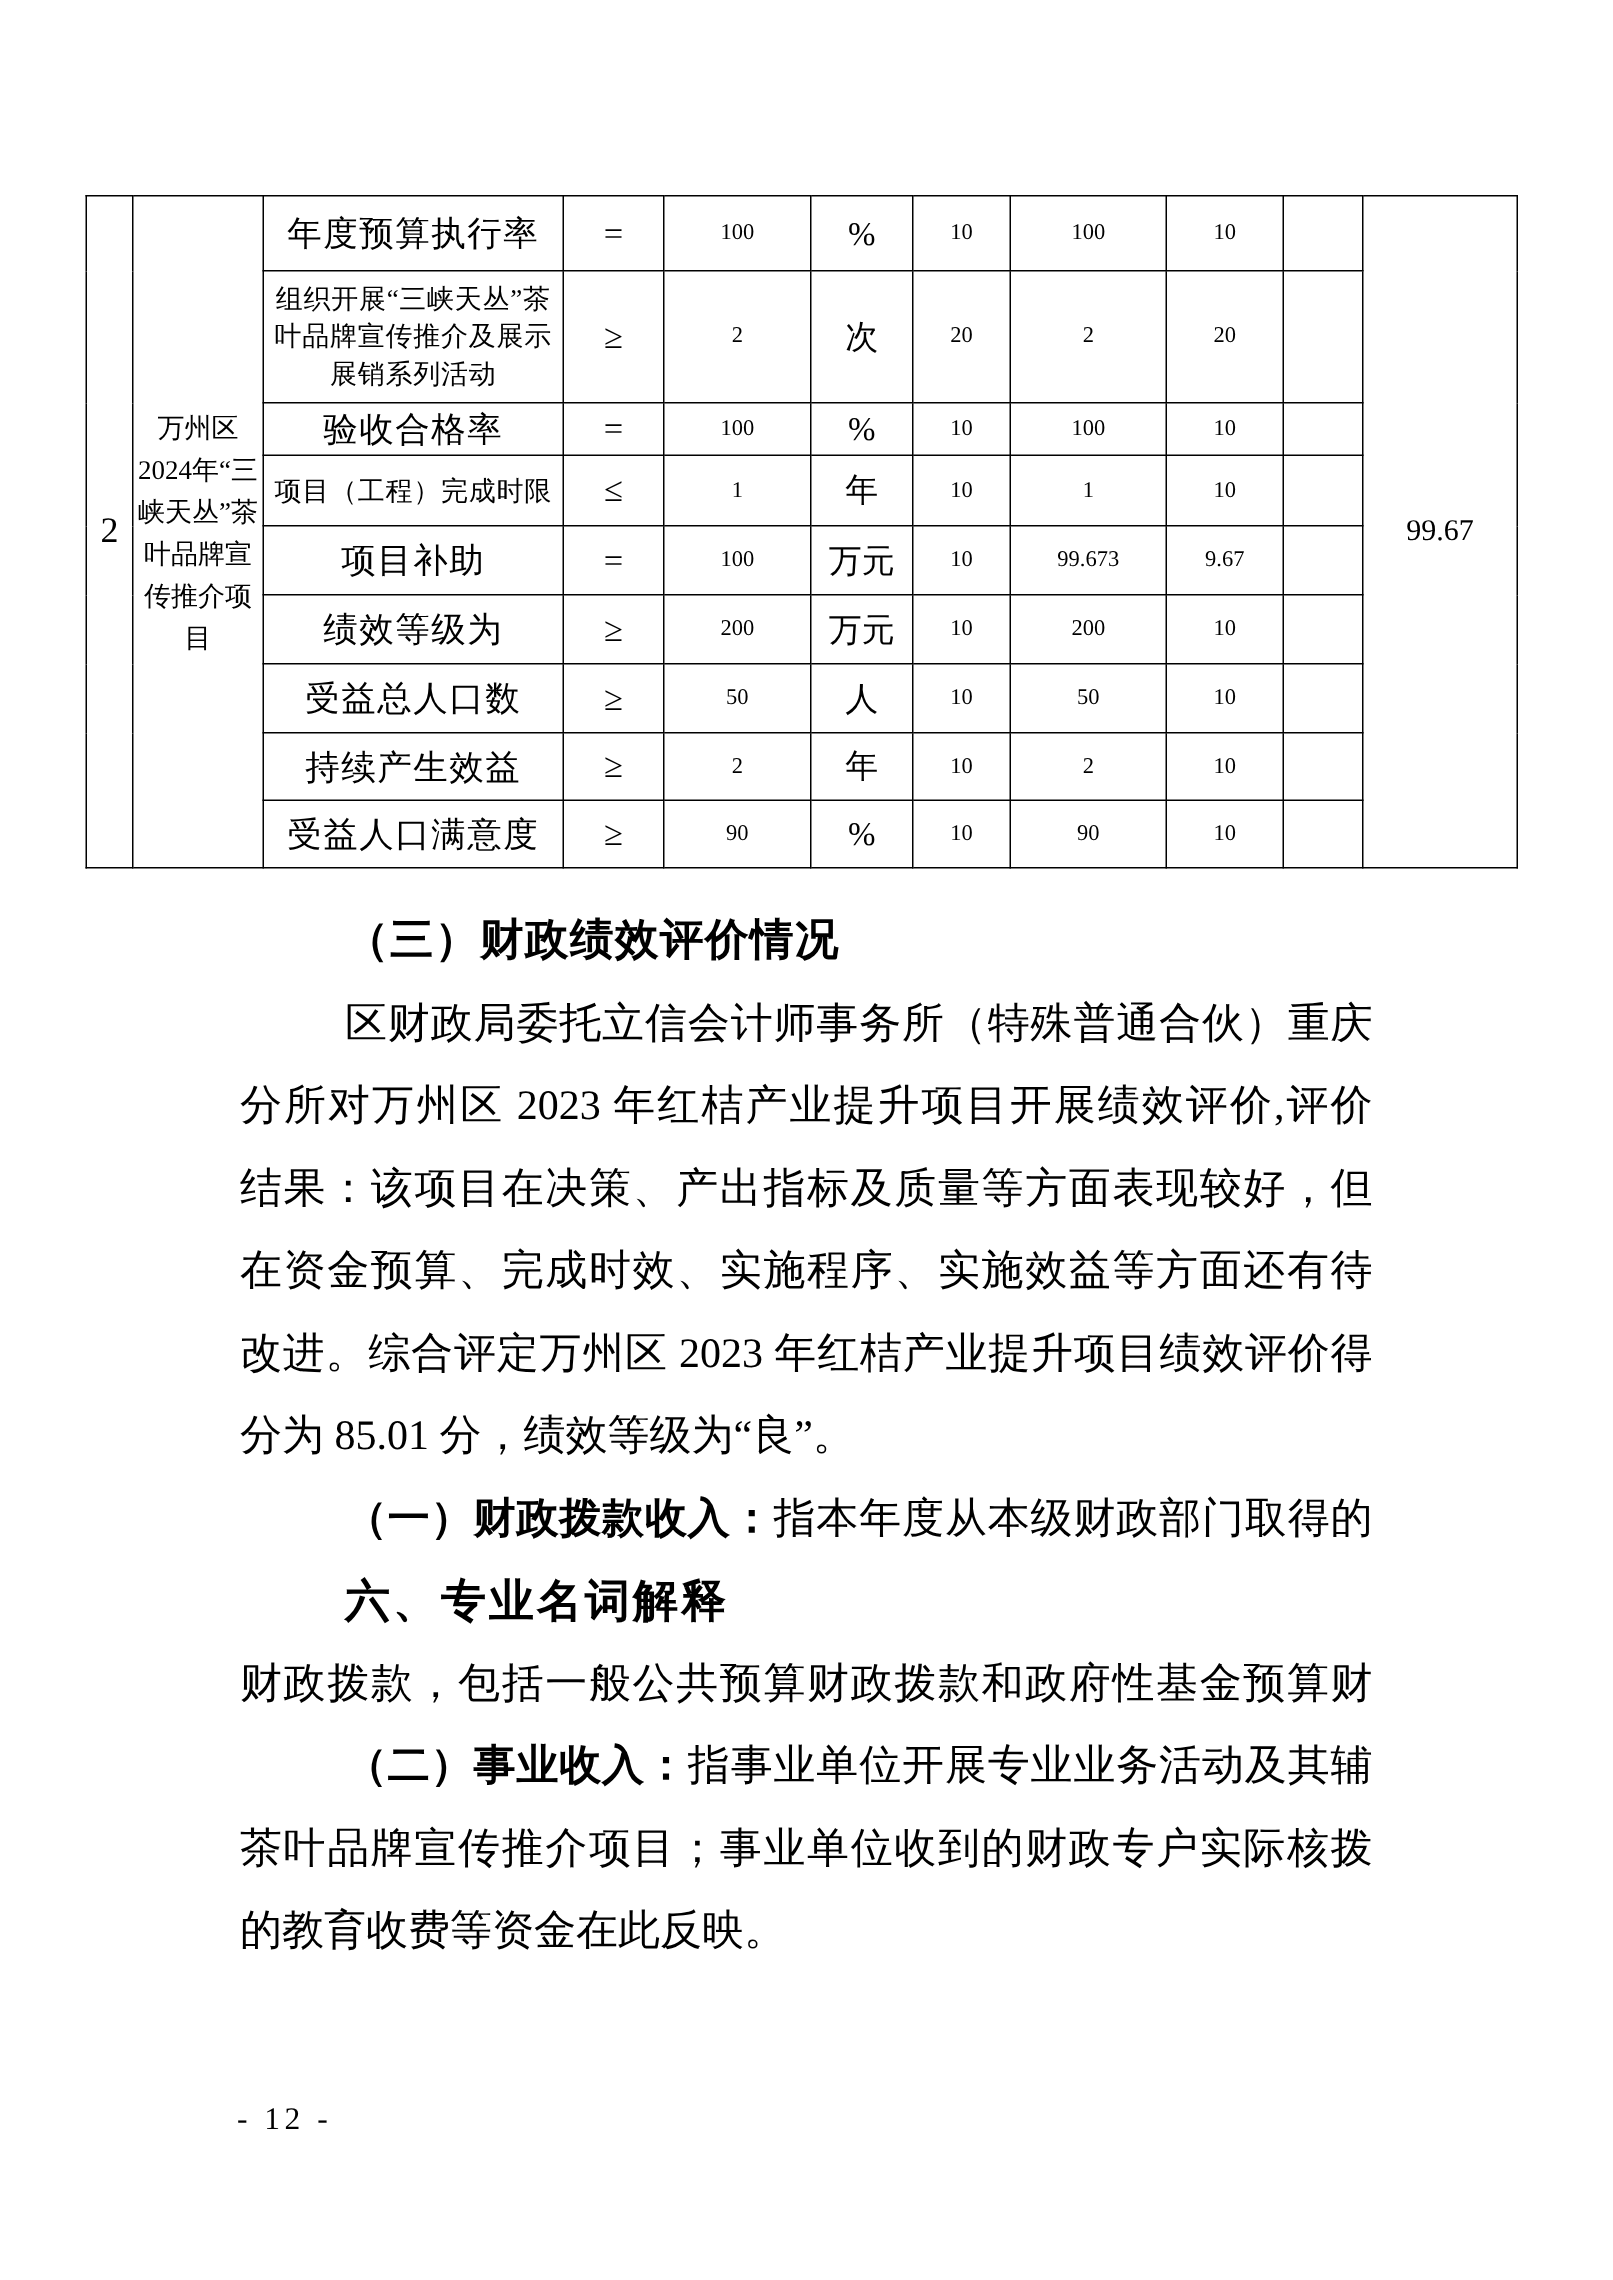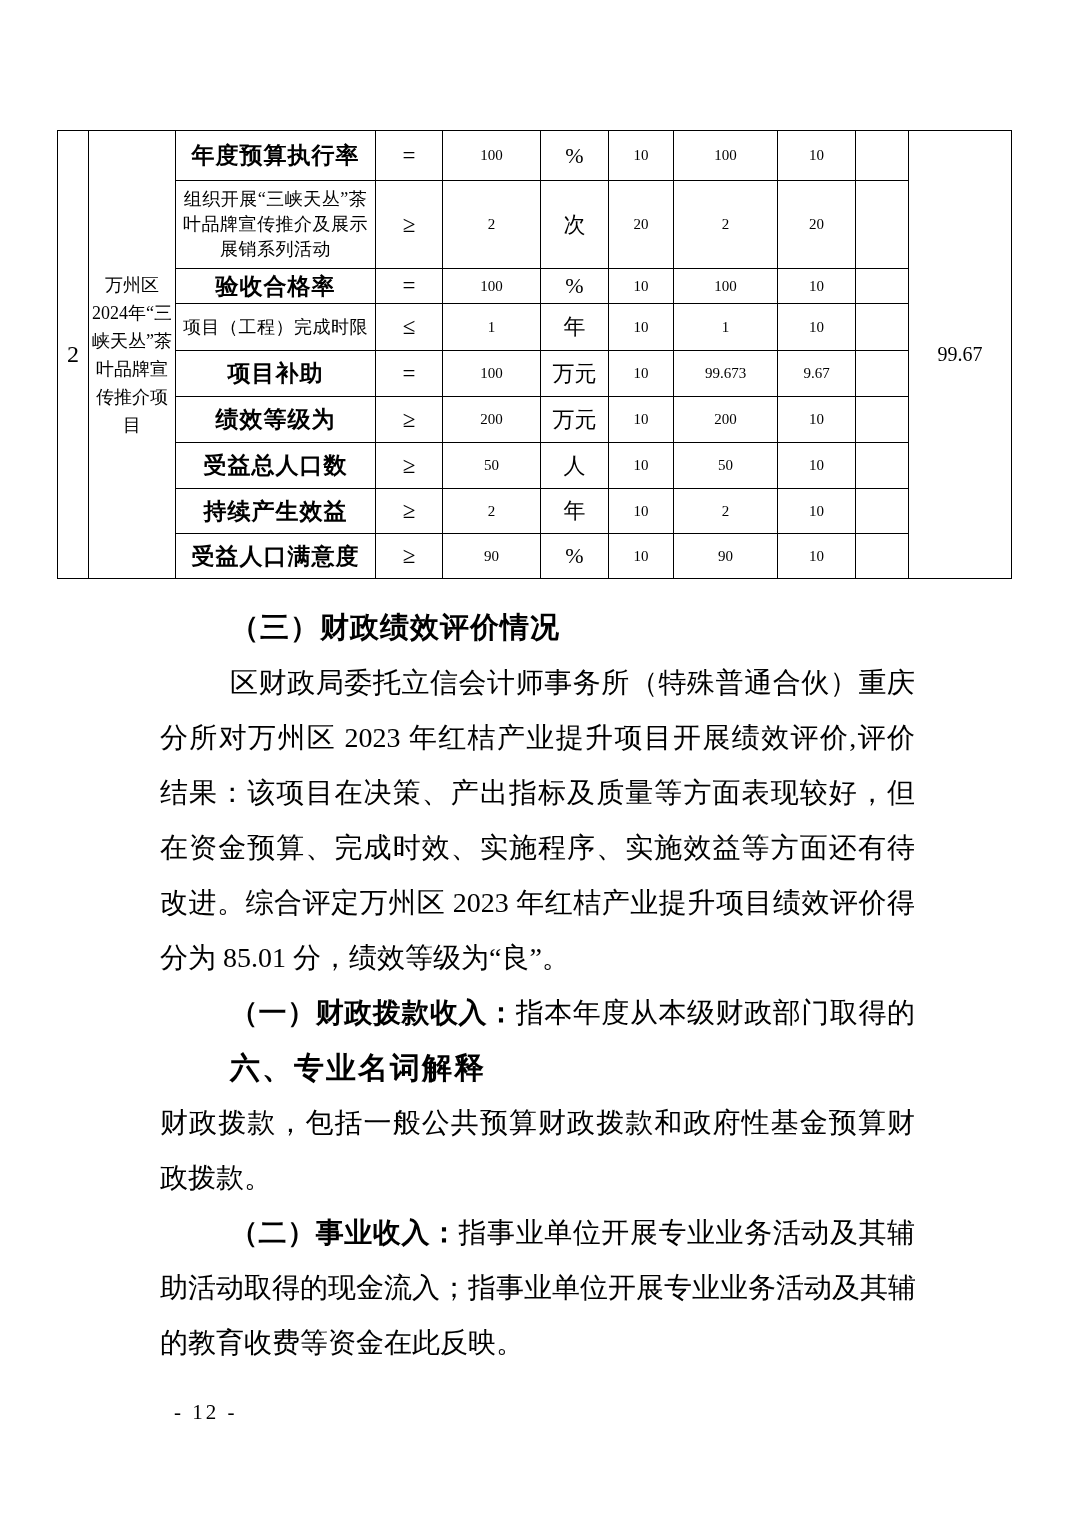--- a/index.html
+++ b/index.html
@@ -13,21 +13,21 @@
   table.perf {
     position:absolute; left:57px; top:130px; width:954px;
     border-collapse:collapse; table-layout:fixed;
   }
   table.perf td {
     border:1.5px solid #000; padding:0 2px;
     text-align:center; vertical-align:middle; overflow:hidden;
   }
   td.seq   { font-size:24px; }
   td.proj  { font-size:18px; line-height:28px; padding:0 5px;margin-left:36px; }
-  td.ind   { font-size:23px; letter-spacing:1px;font-weight:bold; }
+  td.ind   { font-size:23px; letter-spacing:1px; }
   td.ind-sm{ font-size:18px; line-height:25px; text-align:left; padding:3px 6px; letter-spacing:0.5px; }
   td.op    { font-size:23px; }
   td.num   { font-size:15px; }
   td.unit  { font-size:22px; }
   td.blank { }
   td.total { font-size:20px; }
   tr.rh0 { height:50px; }
   tr.rh1 { height:88px; }
   tr.rh2 { height:35px; }
   tr.rh3 { height:47px; }
@@ -48,21 +48,21 @@
   .tl.indent { text-indent:70px; }
   .sec3-head { font-weight:bold; font-size:29px; letter-spacing:1px; }
   .sec6-head {
     font-family:"Liberation Sans","DejaVu Sans",sans-serif;
     font-weight:bold; font-size:30px; letter-spacing:2px;
   }
   .term-label { font-weight:bold; }
 
   
   .pagenum {
-    position:absolute; left:174px; top:1400px;
+    position:absolute; left:158px; top:1400px;
     font-size:21px; letter-spacing:3px;
   }
 </style>
 </head>
 <body>
 
 <div class="page">
 
   <table class="perf">
     <colgroup>
@@ -182,22 +182,21 @@
     <div class="tl">分所对万州区 2023 年红桔产业提升项目开展绩效评价,评价</div>
     <div class="tl">结果：该项目在决策、产出指标及质量等方面表现较好，但</div>
     <div class="tl">在资金预算、完成时效、实施程序、实施效益等方面还有待</div>
     <div class="tl">改进。综合评定万州区 2023 年红桔产业提升项目绩效评价得</div>
     <div class="tl noj">分为 85.01 分，绩效等级为“良”。</div>
 
     <div class="tl indent"><span class="term-label">（一）财政拨款收入：</span><span>指本年度从本级财政部门取得的</span></div>
 
     <div class="tl noj indent sec6-head">六、专业名词解释</div>
     <div class="tl">财政拨款，包括一般公共预算财政拨款和政府性基金预算财</div>
-    <div class="tl noj">政拨款。</div>
 
     <div class="tl indent"><span class="term-label">（二）事业收入：</span><span>指事业单位开展专业业务活动及其辅</span></div>
-    <div class="tl">助活动取得的现金流入；指事业单位开展专业业务活动及其辅</div>
+    <div class="tl">茶叶品牌宣传推介项目；事业单位收到的财政专户实际核拨</div>
     <div class="tl noj">的教育收费等资金在此反映。</div>
   </div>
 
   <div class="pagenum">- 12 -</div>
 
 </div>
 
 </body></html>

